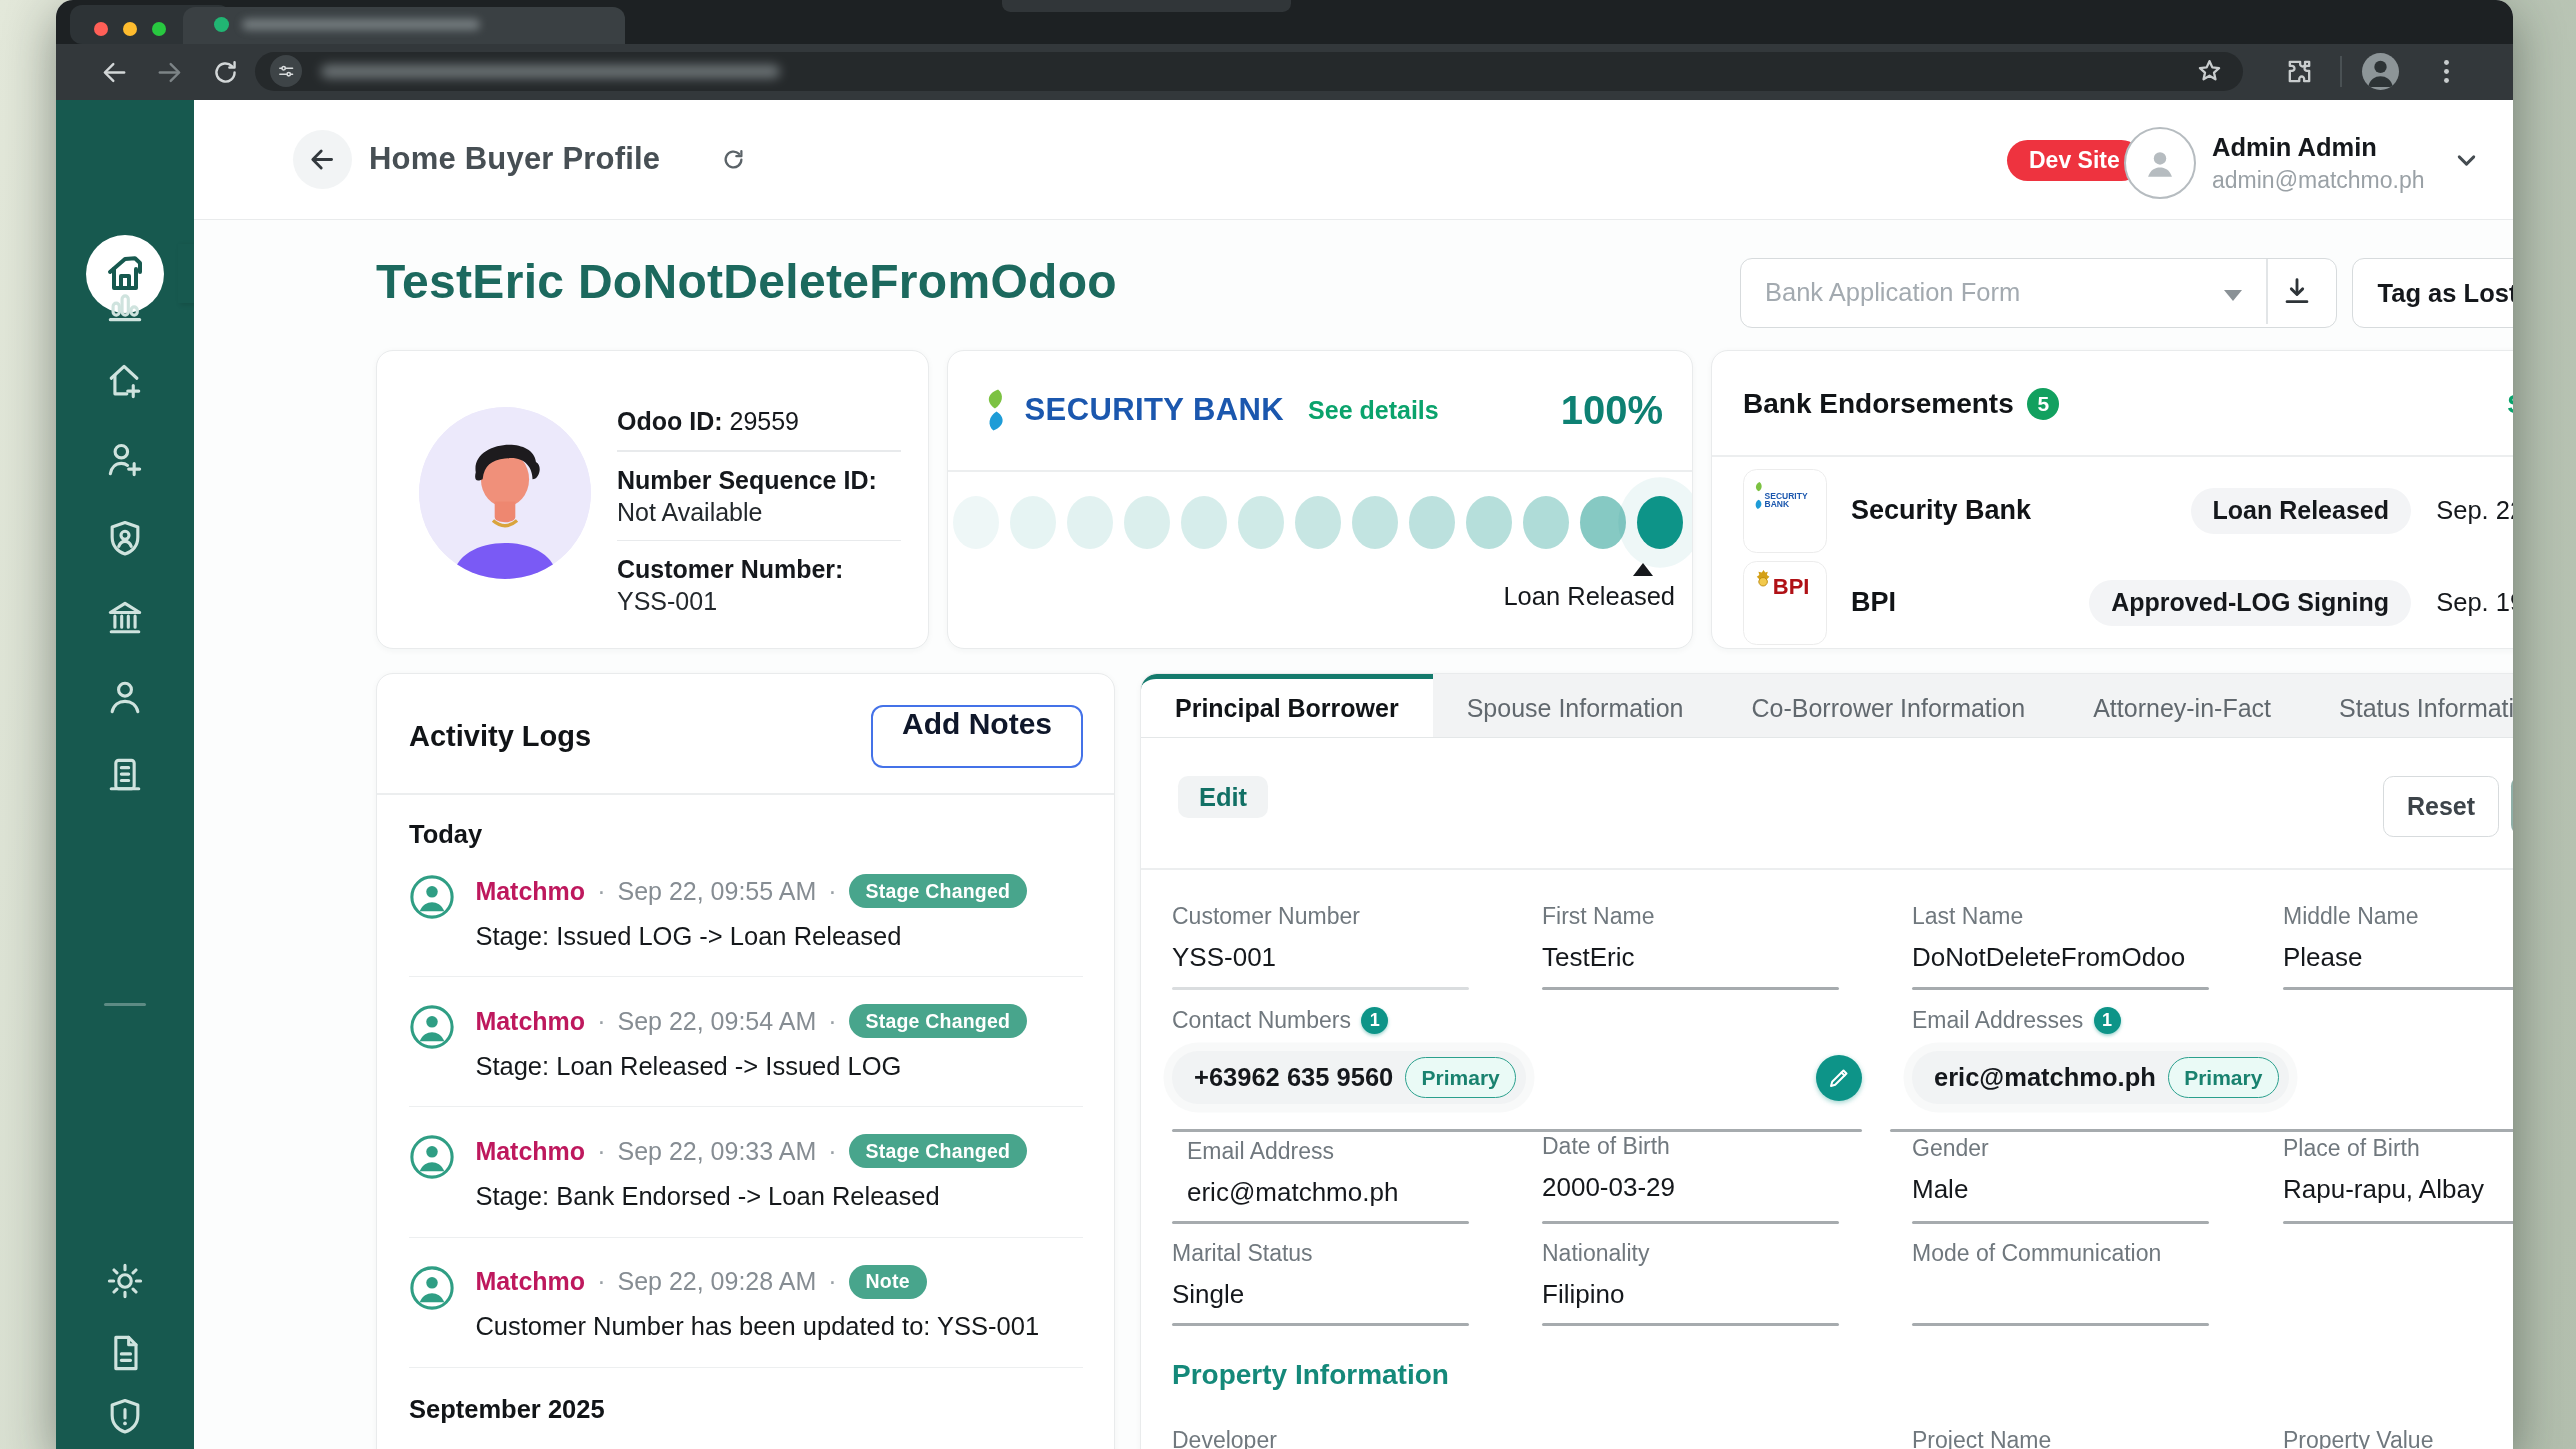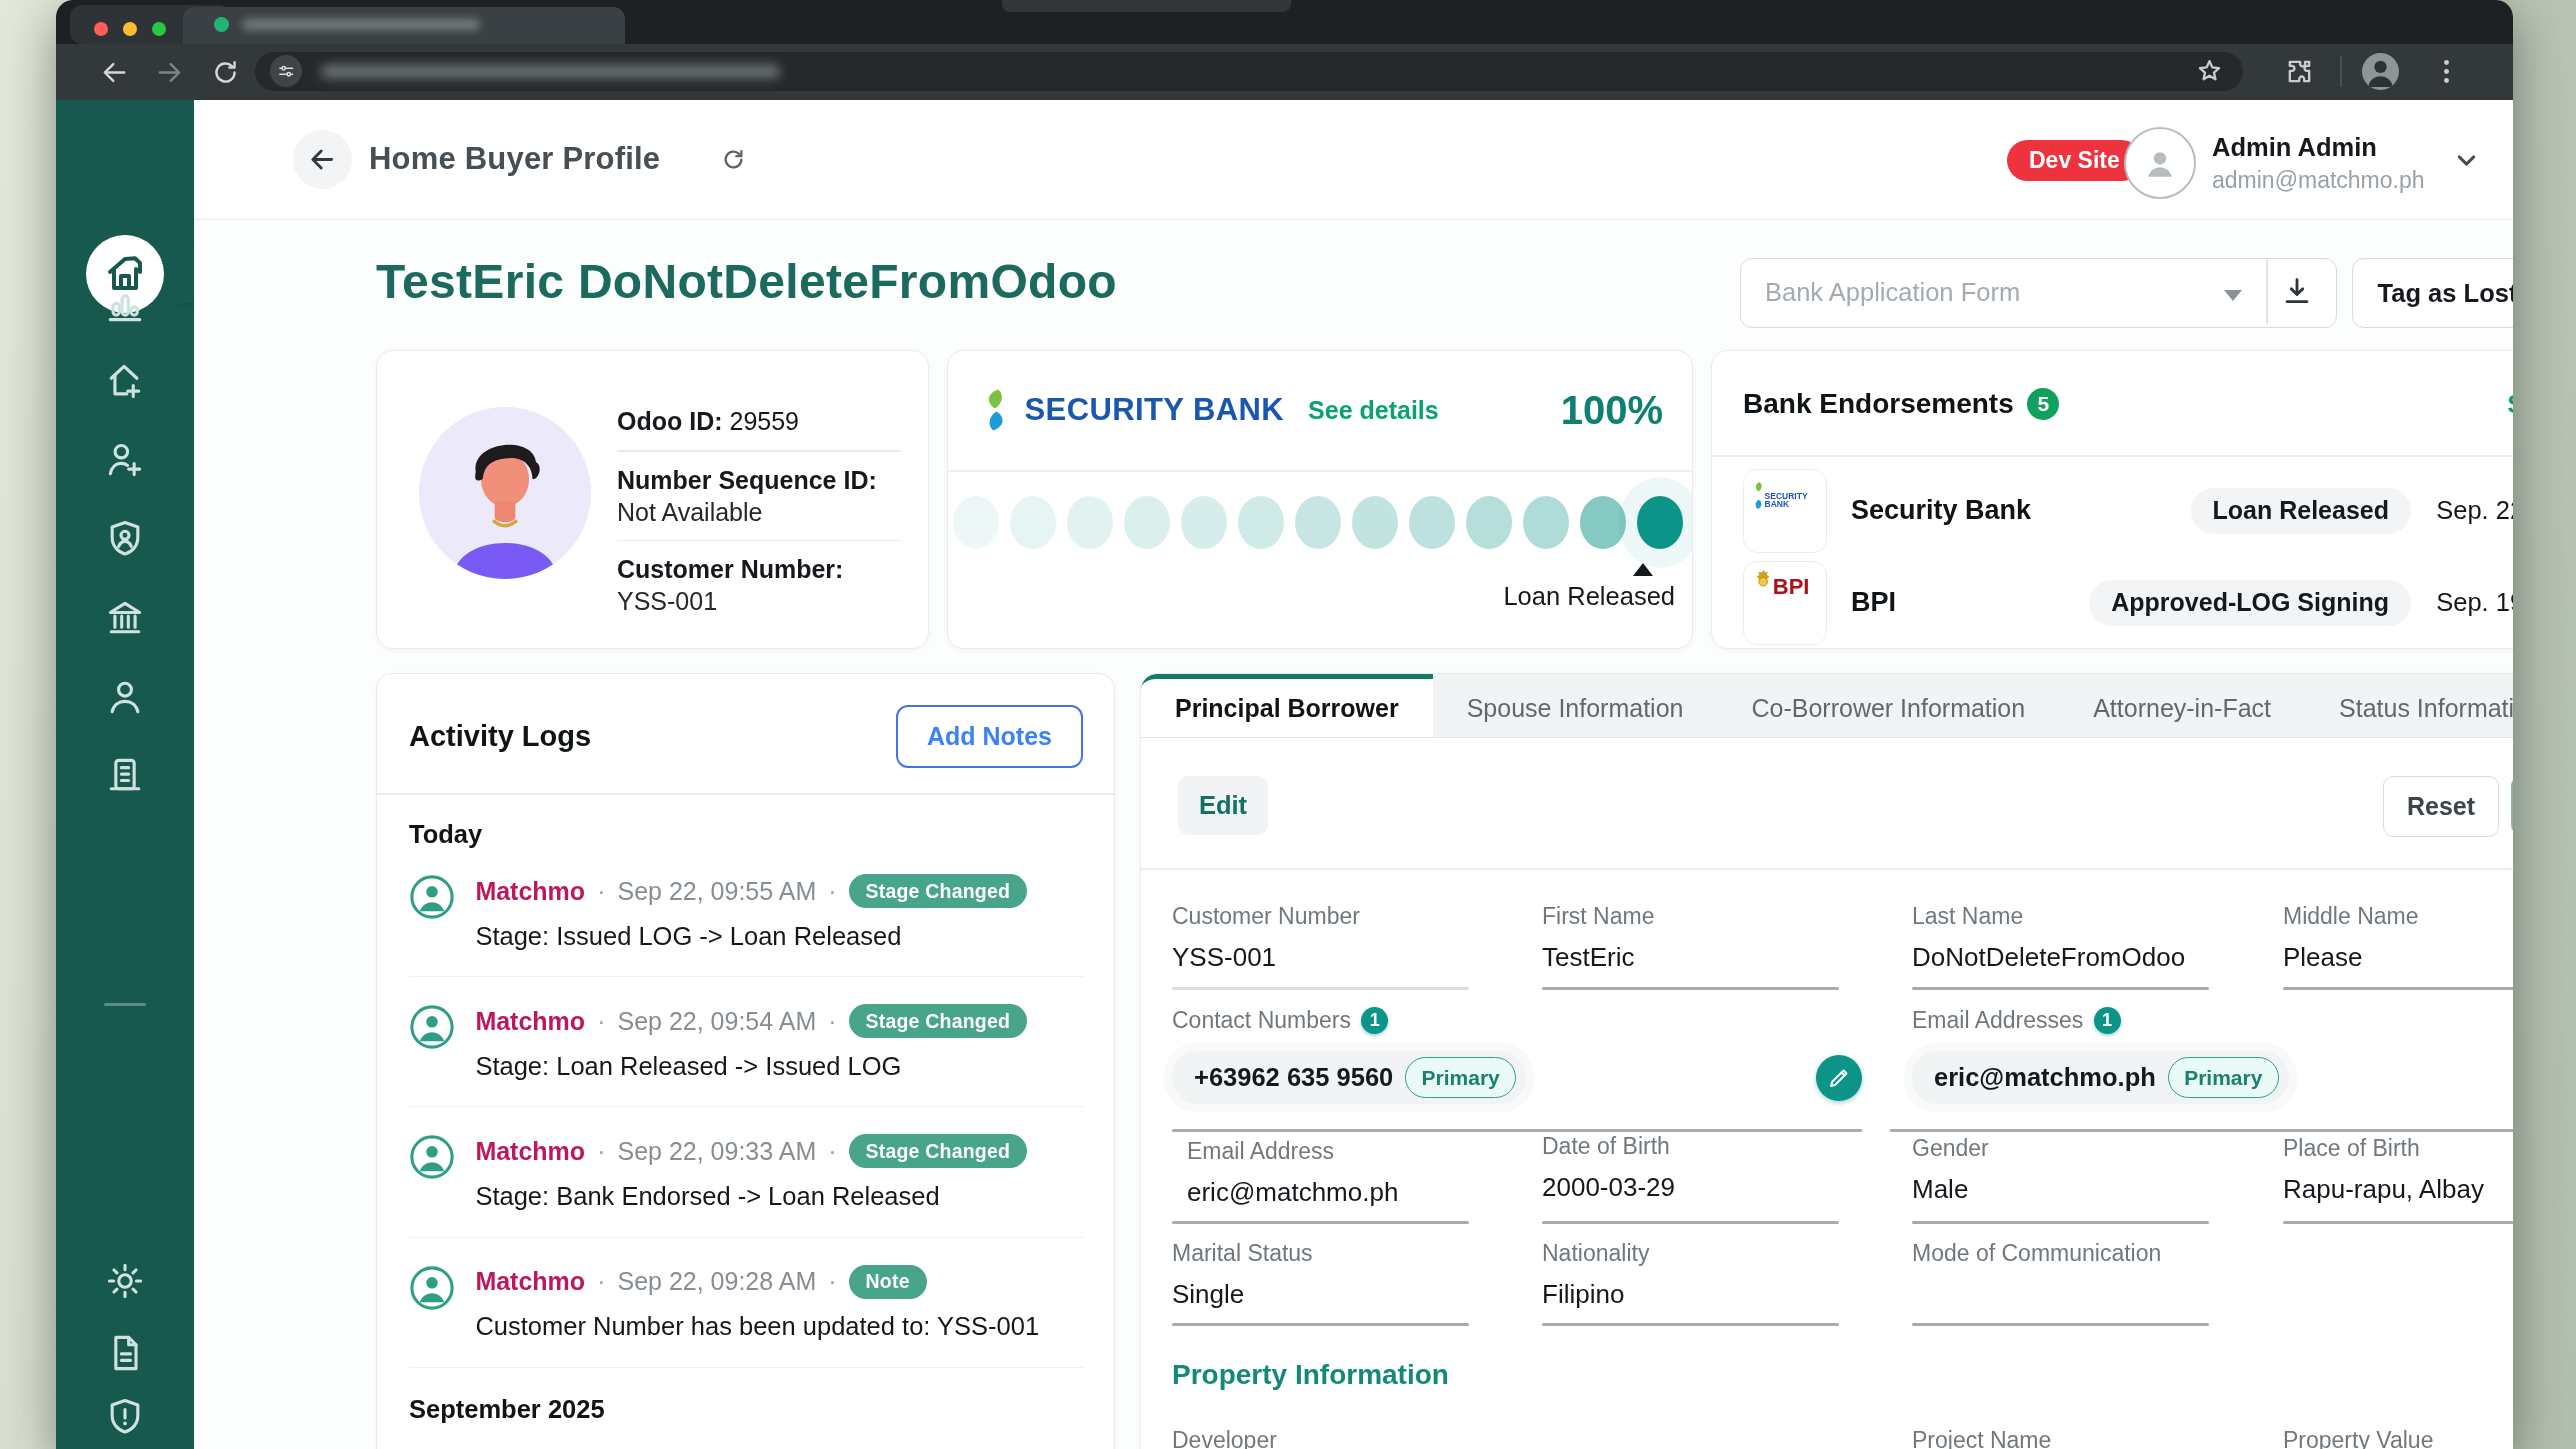--- a/index.html
+++ b/index.html
@@ -74,38 +74,38 @@
   .en-seeall{margin-left:auto;font-size:26px;font-weight:700;color:#0aa36c}
   .en-div{position:absolute;left:0;top:104px;width:100%;height:1.7px;background:#eceeef}
   .en-row{position:absolute;left:31px;right:29px;height:85px;display:flex;align-items:center}
   .en-tile{width:82px;height:82px;border-radius:13.6px;border:1.7px solid #ececec;background:#fff;display:flex;align-items:flex-start;justify-content:center;flex:none}
   .en-name{margin-left:24px;font-size:27px;font-weight:700;color:#111417}
   .en-pill{margin-left:auto;height:46px;padding:0 22px;border-radius:849px;background:#f3f4f6;display:flex;align-items:center;font-size:25px;font-weight:600;color:#15181c}
   .en-date{width:184px;text-align:right;font-size:25.5px;color:#15181c;flex:none}
   
   .act-head{position:absolute;left:32px;top:32px;right:31px;height:61px;display:flex;align-items:center}
   .act-title{font-size:29px;font-weight:700;color:#111417}
-  .add-notes{margin-left:auto;height:59px;padding:0 29px;border:2.5px solid #4472e8;border-radius:12px;color:#3b82f6;font-size:25px;font-weight:600;display:flex;align-items:center;background:#fff}
+  .add-notes{margin-left:auto;height:59px;padding:0 29px;border:2.5px solid #4472e8;border-radius:12px;color:#0f172a;font-size:30px;font-weight:600;display:flex;align-items:flex-start;background:#fff}
   .act-div{position:absolute;left:0;top:119px;width:100%;height:1.7px;background:#eceeef}
   .act-list{position:absolute;left:32px;right:31px;top:139px}
   .act-group-label{font-size:25.5px;font-weight:700;color:#111417;margin:6.8px 0 25.5px}
   .act-entry{display:flex;gap:20.4px;padding-bottom:25.5px;border-bottom:1.7px solid #edeff0;margin-bottom:27px}
   .act-avatar{width:46px;height:46px;flex:none;color:#2f9e84}
   .act-entry-body{flex:1;min-width:0}
   .act-line{display:flex;align-items:center;gap:12px;white-space:nowrap}
   .act-author{font-size:25px;font-weight:700;color:#be185d}
   .act-sep{color:#9aa1a6;font-size:25px}
   .act-time{font-size:25px;color:#868d93}
   .act-badge{height:34px;padding:0 17px;border-radius:849px;background:#48a58c;color:#fff;font-size:19.5px;font-weight:700;display:flex;align-items:center;letter-spacing:0.2px}
   .act-text{margin-top:13.6px;font-size:25.5px;color:#15181b}
   
   .tabbar{position:absolute;left:0;top:0;width:100%;height:63px;background:#f2f3f4;border-bottom:1.7px solid #e4e7e8;border-radius:15.3px 15.3px 0 0;display:flex}
   .tab{display:flex;align-items:center;padding:0 34px;font-size:25px;color:#61686e;border-top:5.1px solid transparent}
   .tab.active{background:#fff;border-top:5.1px solid #147a6c;color:#111417;font-weight:700;border-radius:15.3px 0 0 0}
-  .btn-edit{position:absolute;left:37px;top:102px;width:90px;height:59px;border-radius:10.2px;background:#f1f3f4;color:#127065;font-size:25.5px;font-weight:700;display:flex;align-items:center;justify-content:center}
+  .btn-edit{position:absolute;left:37px;top:102px;width:90px;height:42px;border-radius:10.2px;background:#f1f3f4;color:#127065;font-size:25.5px;font-weight:700;display:flex;align-items:center;justify-content:center}
   .btn-reset{position:absolute;left:1242px;top:102px;width:114px;height:59px;border-radius:10.2px;border:1.7px solid #d7dbdd;background:#fff;color:#3d444a;font-size:25px;font-weight:600;display:flex;align-items:center;justify-content:center}
   .btn-save{position:absolute;left:1370px;top:102px;width:102px;height:59px;border-radius:10.2px;background:#8fb0a8;color:#fff;font-size:25px;font-weight:600;display:flex;align-items:center;justify-content:center}
   .form-div{position:absolute;left:0;top:194px;width:100%;height:1.7px;background:#eceeef}
   .cell{position:absolute;width:340px}
   .f-label{font-size:23px;color:#70787e;display:flex;align-items:center;gap:10.2px}
   .f-value{font-size:26px;color:#15181c;margin-top:12px;min-height:31px}
   .f-line{position:absolute;height:2.5px;background:#a6abae;border-radius:1.7px}
   .n-badge{width:27px;height:27px;border-radius:50%;background:#0d9488;color:#fff;font-size:18px;font-weight:700;display:flex;align-items:center;justify-content:center;box-shadow:0 1.7px 3.4px rgba(13,148,136,.4)}
   .chip{position:absolute;height:53px;border-radius:26px;background:#f1f3f4;display:flex;align-items:center;gap:12px;padding:0 10.2px 0 22px;box-shadow:0 0 0 8.5px rgba(241,243,244,.5)}
   .chip-text{font-size:25.5px;font-weight:600;color:#15181c}

